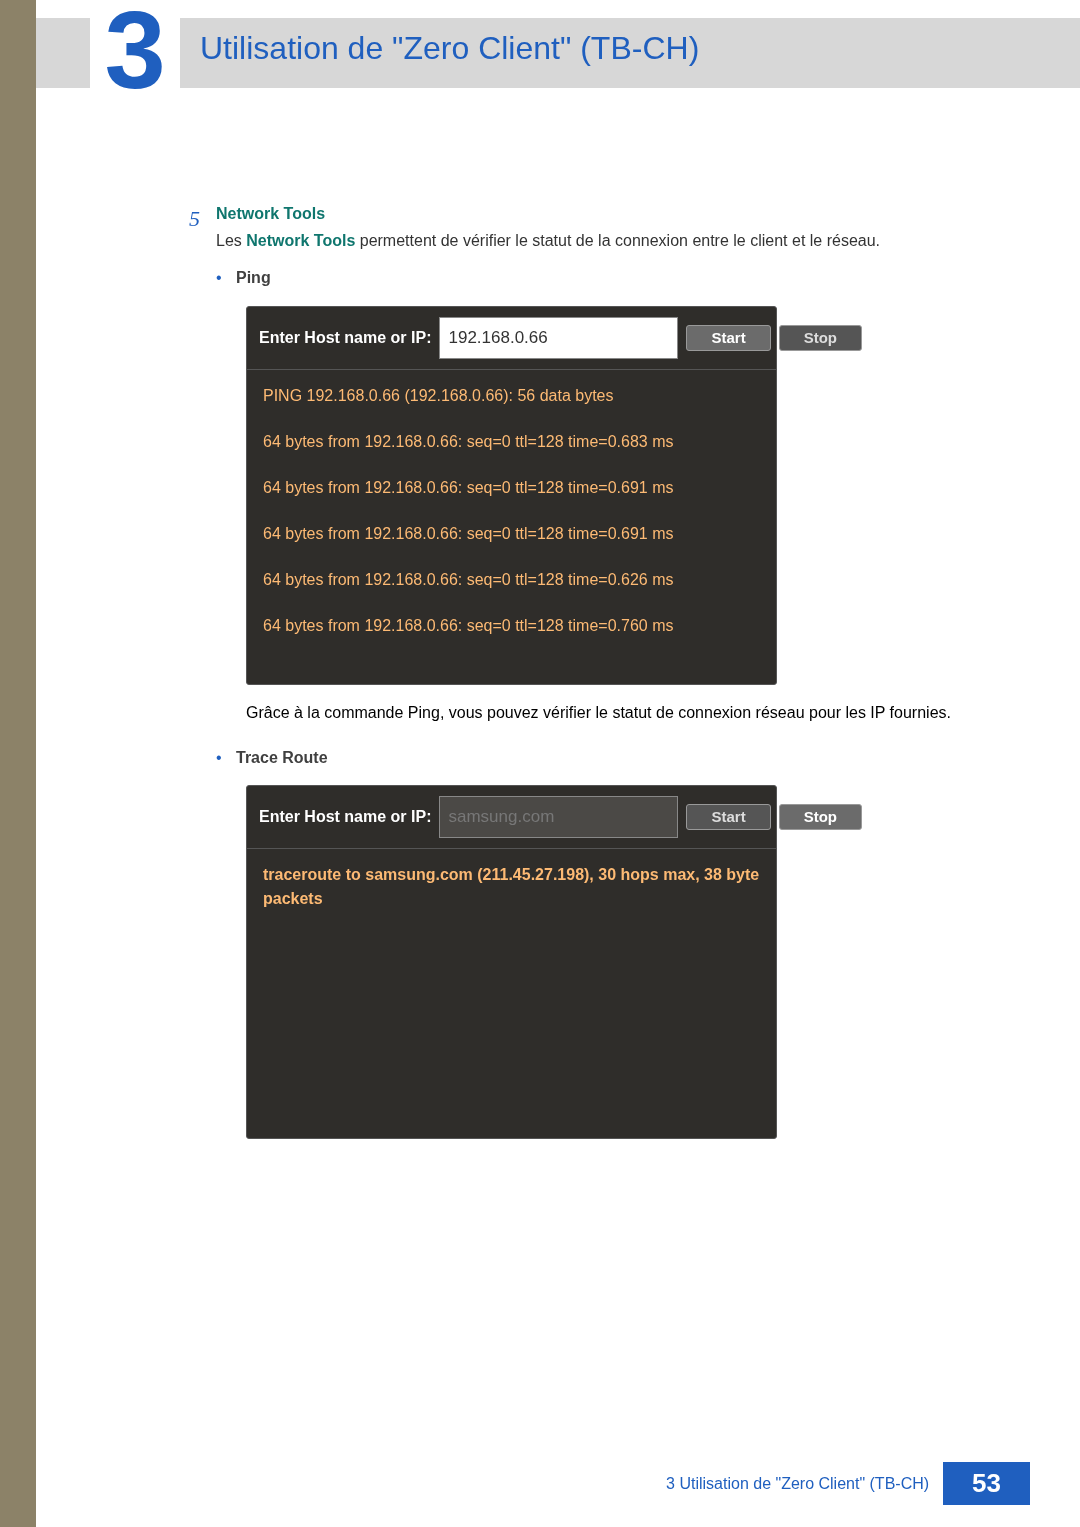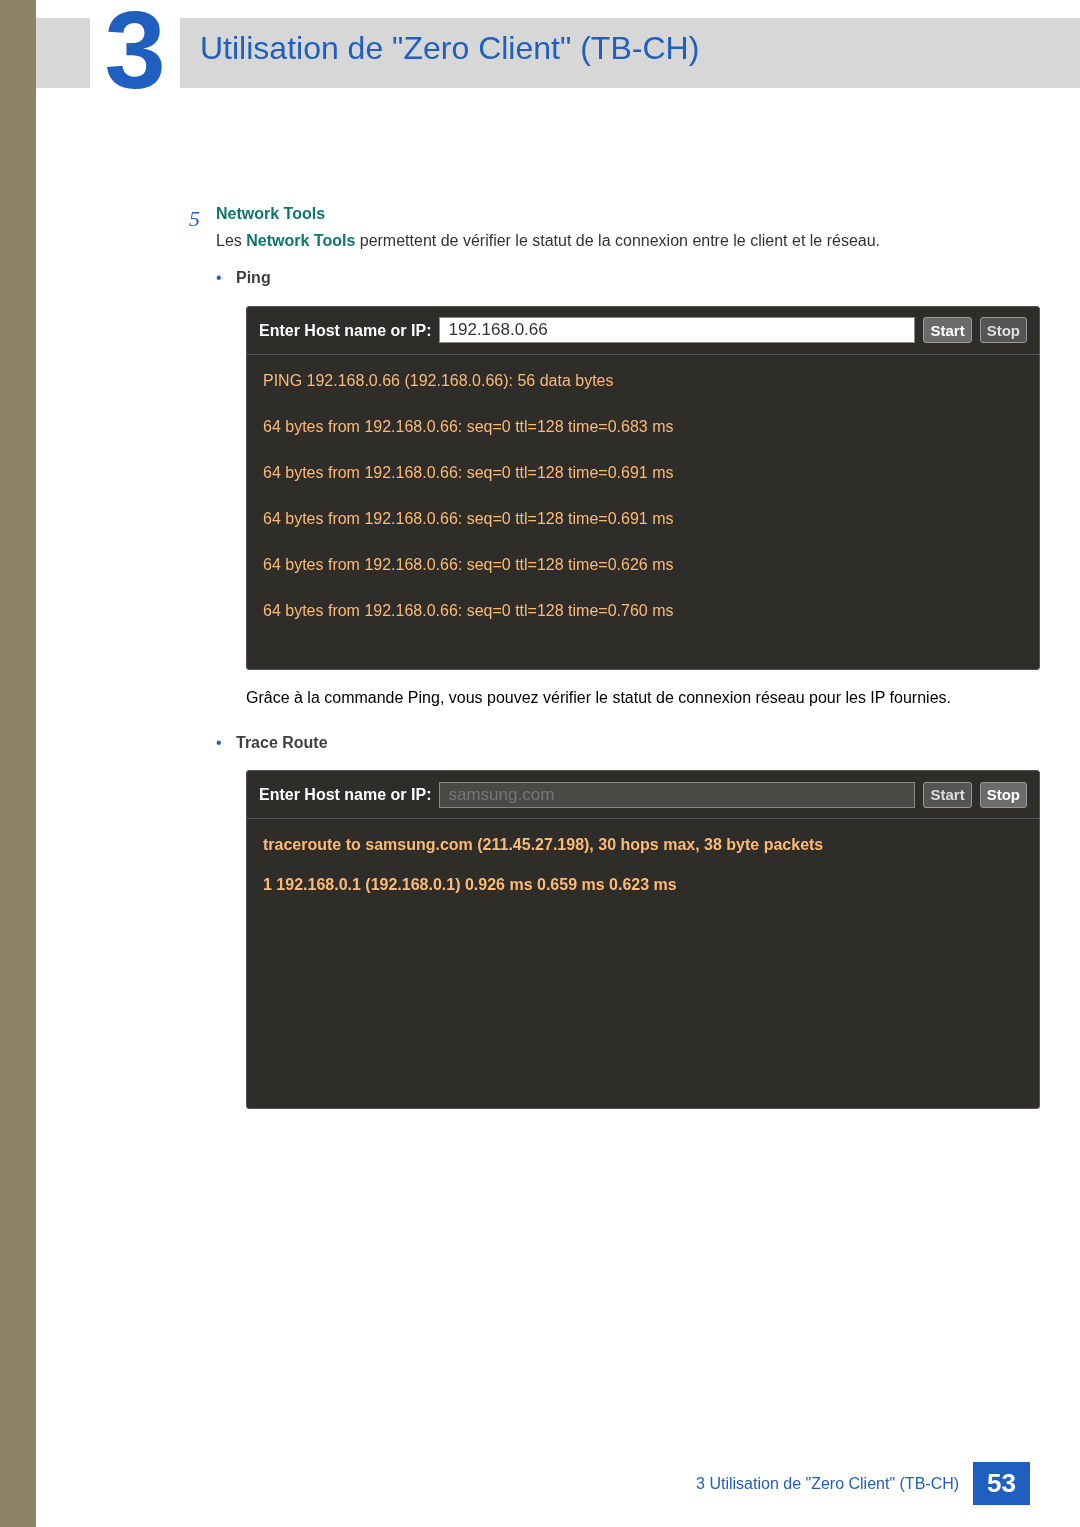--- a/index.html
+++ b/index.html
@@ -84,56 +84,56 @@
     content: "•";
     position: absolute;
     left: 0;
     color: #1f5fbf;
   }
   .bullet-label { color: #404040; font-weight: bold; }
   .tool-panel {
     margin: 14px 0 14px 30px;
     background: #2f2d2a;
     border: 1px solid #555;
-    width: 794px;
+    width: 531px;
     border-radius: 3px;
     padding: 0;
   }
   .tool-header {
     display: flex;
     align-items: center;
     padding: 10px 12px;
     gap: 8px;
   }
   .tool-label {
     color: #fff;
     font-weight: bold;
     font-size: 16px;
     white-space: nowrap;
   }
   .tool-input {
     background: #fff;
     color: #333;
     font-size: 17px;
-    padding: 4px 8px;
+    padding: 20px 8px;
     border: 1px solid #888;
     height: 26px;
     flex: 1;
   }
   .tool-input.dimmed {
     color: #777;
     background: #4b4946;
   }
   .tool-btn {
     background: #555;
     color: #ddd;
     border: 1px solid #999;
     font-size: 15px;
     font-weight: bold;
-    padding: 2px 6px;
+    padding: 2px 24px;
     height: 26px;
     border-radius: 3px;
   }
   .tool-btn.active {
     background: #6b6b6b;
     color: #fff;
   }
   .tool-output {
     padding: 14px 16px 24px 16px;
     color: #fdba74;
@@ -160,21 +160,21 @@
   }
   .footer-text {
     color: #1f5fbf;
     font-size: 16px;
   }
   .footer-num {
     background: #1f5fbf;
     color: #fff;
     font-size: 26px;
     font-weight: bold;
-    padding: 6px 14px;
+    padding: 6px 29px;
   }
 </style>
 </head>
 <body>
 
 <div class="page">
   <div class="left-stripe"></div>
   <div class="header-band"></div>
   <div class="big-number">3</div>
   <div class="page-title">Utilisation de "Zero Client" (TB-CH)</div>
@@ -218,21 +218,20 @@
 
         <div class="tool-panel">
           <div class="tool-header">
             <span class="tool-label">Enter Host name or IP:</span>
             <input class="tool-input dimmed" value="samsung.com" style="">
             <button class="tool-btn">Start</button>
             <button class="tool-btn active">Stop</button>
           </div>
           <div class="tool-output trace">
             <div class="line">traceroute to samsung.com (211.45.27.198), 30 hops max, 38 byte packets</div>
-            <div class="line">1  192.168.0.1 (192.168.0.1)  0.926 ms  0.659 ms  0.623 ms</div>
           </div>
         </div>
 
 
       </div>
     </div>
   </div>
 
   <div class="footer">
     <span class="footer-text">3 Utilisation de "Zero Client" (TB-CH)</span>

